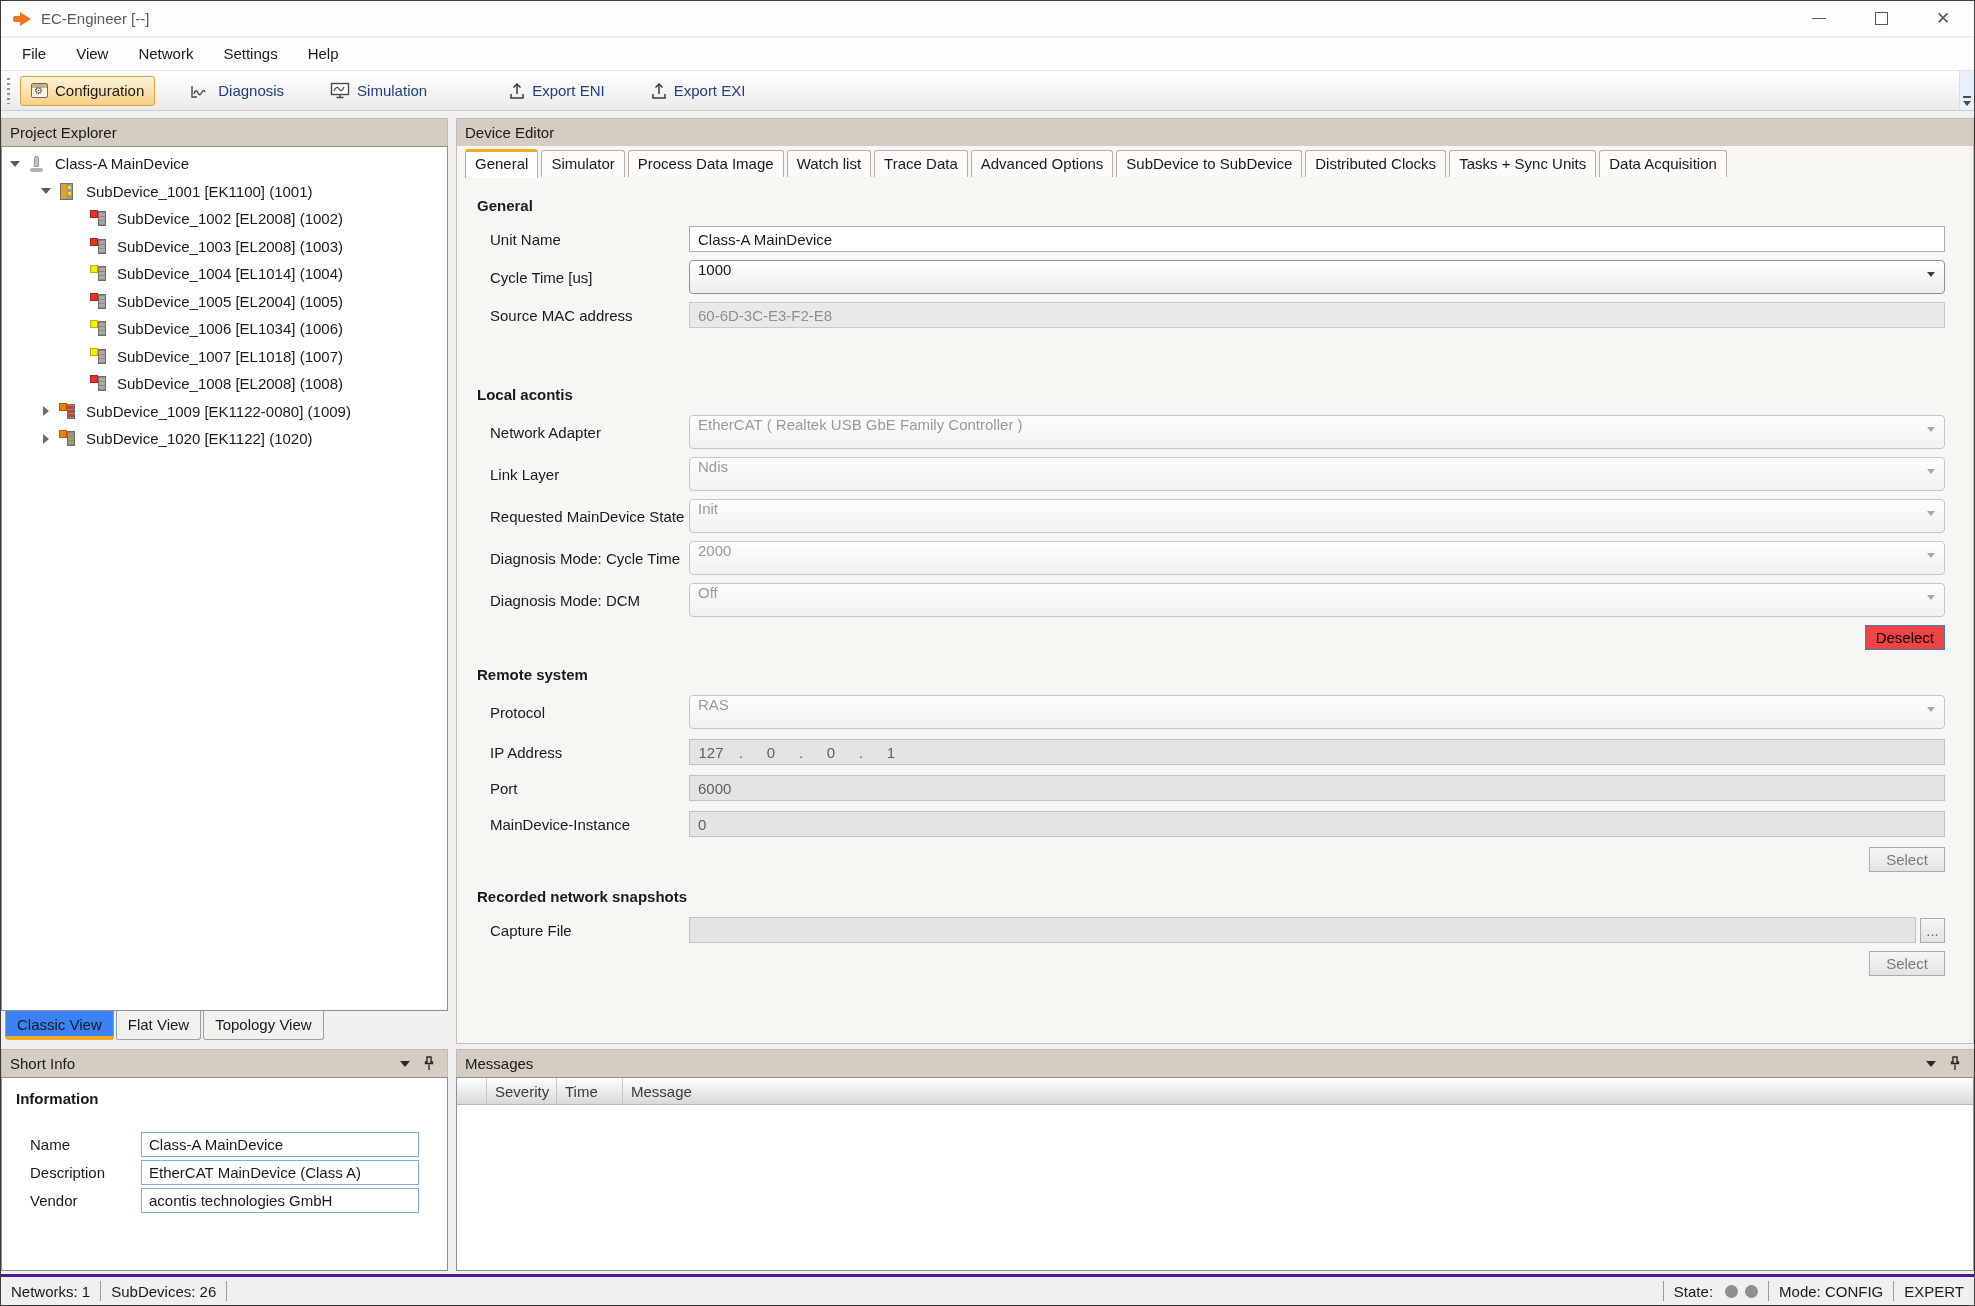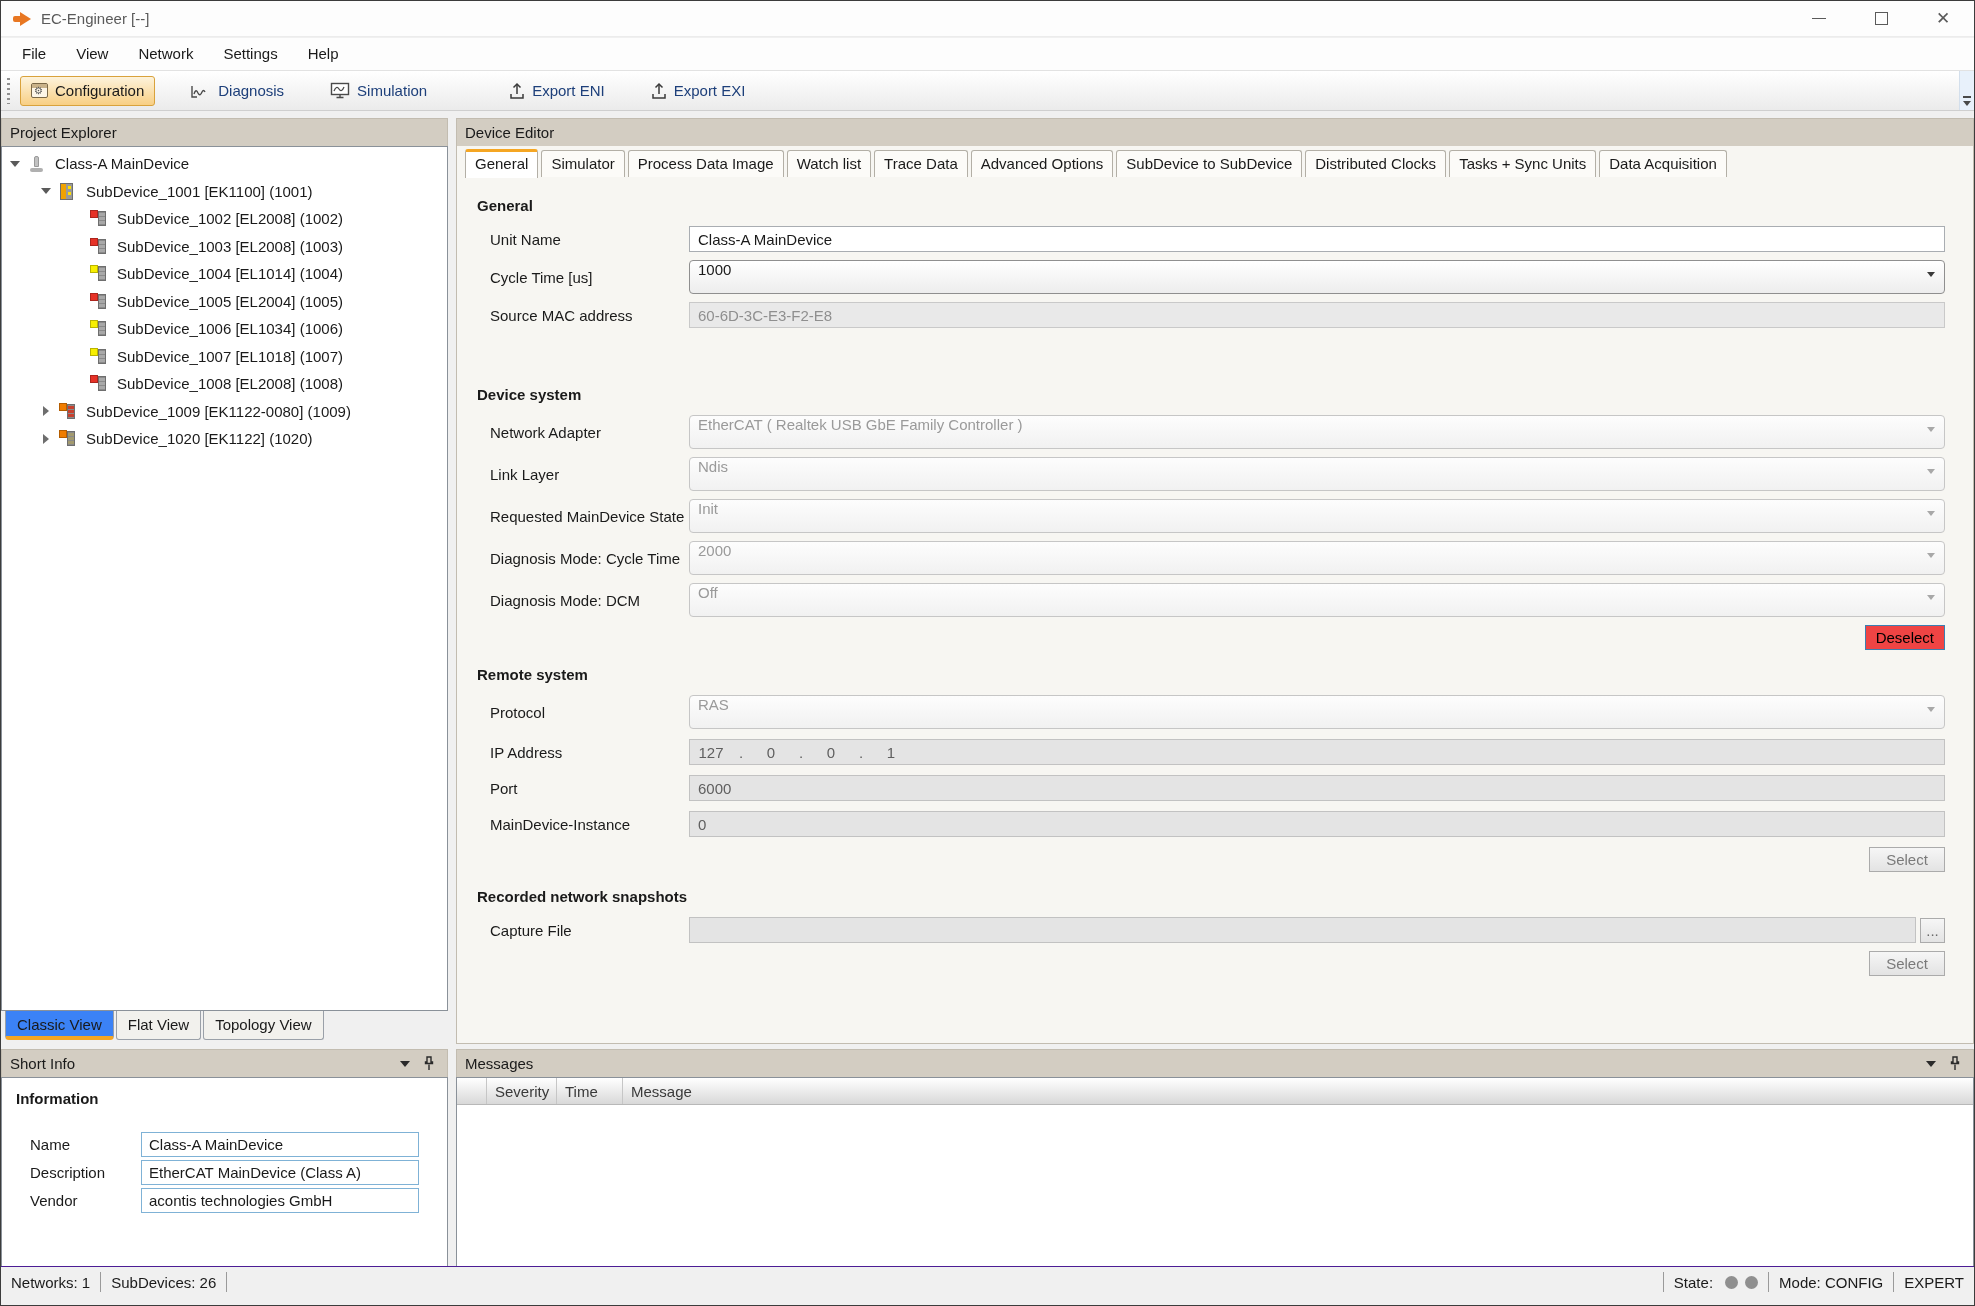--- a/index.html
+++ b/index.html
@@ -123,21 +123,21 @@
   .btn.primary { background: #ef4444; border: 1px solid #3c7fb1; color: #000; }
   .browse-btn { width: 25px; height: 25px; margin-left: 4px; flex: none; border: 1px solid #ababab; background: linear-gradient(#f6f6f6,#e3e3e3); color: #6a6a6a; display: flex; align-items: center; justify-content: center; }
   .cap-wrap { display: flex; align-items: center; flex: 1; min-width: 0; }
   .cap-field { flex: 1; }
   
   .messages { background: #ffffff; border: 1px solid #8a9199; height: 194px; }
   .msg-cols { height: 27px; display: flex; background: linear-gradient(#ffffff, #d8d8d8); border-bottom: 1px solid #b8b8b8; color: #3a3a3a; }
   .msg-col { display: flex; align-items: center; padding: 0 8px; border-right: 1px solid #c6c6c6; }
   .msg-col.c0 { width: 30px; } .msg-col.c1 { width: 70px; } .msg-col.c2 { width: 66px; } .msg-col.c3 { flex: 1; border-right: none; }
   
-  .statusbar { position: absolute; left: 0; right: 0; bottom: 8px; height: 31px; background: #f0f0f0; border-top: 1px solid #4c1d95; display: flex; align-items: center; font-size: 15px; }
+  .statusbar { position: absolute; left: 0; right: 0; bottom: 0; height: 31px; background: #f0f0f0; border-top: 3px solid #4c1d95; display: flex; align-items: center; font-size: 15px; }
   .sb-item { padding: 0 10px; }
   .sb-sep { width: 1px; height: 20px; background: #9a9a9a; }
   .sb-right { margin-left: auto; display: flex; align-items: center; height: 100%; }
   .state-dots { display: flex; gap: 7px; margin: 0 10px 0 2px; }
   .dot { width: 13px; height: 13px; border-radius: 50%; background: #8f8f8f; }
 </style>
 </head>
 <body>
 
 <div class="titlebar">
@@ -399,21 +399,21 @@
           <span class="fctl combo">
               <span>1000</span>
               <span class="arr"></span>
             </span>
         </div>
         <div class="frow">
           <span class="flabel">Source MAC address</span>
           <span class="fctl tinput disabled">60-6D-3C-E3-F2-E8</span>
         </div>
 
-        <div class="section-h mt-lg">Device system</div>
+        <div class="section-h mt-lg">Local acontis</div>
 
         <div class="frow">
           <span class="flabel">Network Adapter</span>
           <span class="fctl combo disabled">
               <span>EtherCAT ( Realtek USB GbE Family Controller )</span>
               <span class="arr"></span>
             </span>
         </div>
         <div class="frow">
           <span class="flabel">Link Layer</span>

